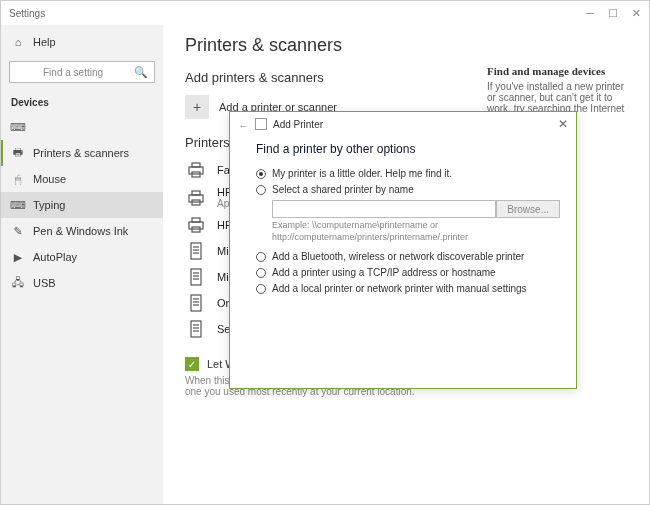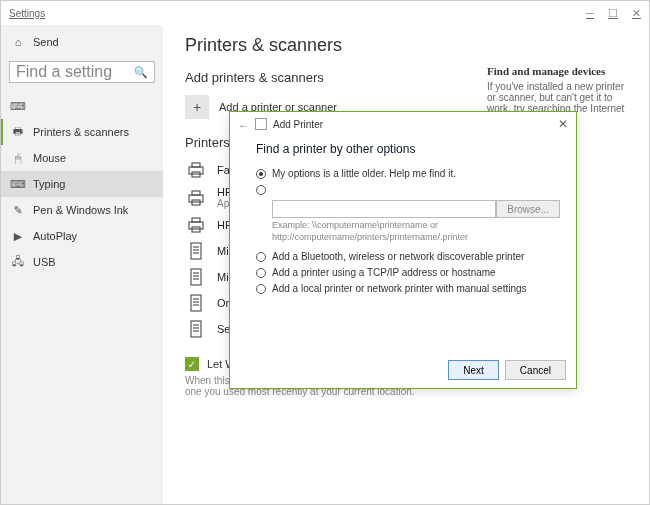--- a/index.html
+++ b/index.html
@@ -1,26 +1,26 @@
 <!DOCTYPE html>
 <html><head>
 <meta charset="utf-8">
 <style>
   * { box-sizing: border-box; margin: 0; padding: 0; font-family: "Segoe UI", Arial, sans-serif; }
   body { width: 650px; height: 505px; background: #fff; font-size: 11px; color: #333; overflow: hidden; }
   .window { width: 650px; height: 505px; border: 1px solid #ccc; display: flex; flex-direction: column; position: relative; }
-  .titlebar { height: 22px; display: flex; align-items: center; padding: 12px 8px; color: #666; font-size: 10px; text-decoration: underline; }
+  .titlebar { height: 22px; display: flex; align-items: center; padding: 12px 8px; color: #666; font-size: 10px; }
   .titlebar .winctl { margin-left: auto; display: flex; gap: 14px; }
   .winctl span { color: #888; font-size: 11px; cursor: default; }
   .body { flex: 1; display: flex; }
   .sidebar { width: 162px; background: #f2f2f2; display: flex; flex-direction: column; padding-top: 4px; }
   .navrow { display: flex; align-items: center; height: 26px; padding: 0 10px; color: #333; cursor: default; }
   .navrow .ico { width: 14px; display: inline-flex; justify-content: center; margin-right: 8px; color: #555; font-size: 11px; }
   .search { margin: 6px 8px 10px 8px; display: flex; align-items: center; border: 1px solid #bbb; background: #fff; height: 22px; padding: 0 6px; }
-  .search span.txt { flex: 1; color: #888; font-size: 16px; }
+  .search span.txt { flex: 1; color: #888; font-size: 10px; margin-left: 27px; }
   .sectitle { padding: 4px 10px 6px 10px; font-size: 10px; font-weight: 600; color: #333; }
   .navrow.active { background: #ddd; }
   .navrow.accent { border-left: 2px solid #7aa62d; padding-left: 8px; }
   .content { flex: 1; padding: 10px 16px 10px 22px; display: flex; }
   .main { flex: 1; }
   h1.page { font-size: 18px; font-weight: 400; margin-bottom: 14px; }
   h2.sub { font-size: 13px; font-weight: 400; margin: 8px 0 10px; }
   .addrow { display: flex; align-items: center; margin-bottom: 16px; }
   .addbtn { width: 24px; height: 24px; background: #e6e6e6; display: flex; align-items: center; justify-content: center; font-size: 14px; color: #555; margin-right: 10px; }
   .devrow { display: flex; align-items: center; margin: 6px 0; }
@@ -64,26 +64,27 @@
     <div class="winctl">
       <span>─</span>
       <span>☐</span>
       <span>✕</span>
     </div>
   </div>
   <div class="body">
     <div class="sidebar">
       <div class="navrow">
         <span class="ico">⌂</span>
-        <span>Send</span>
+        <span>Help</span>
       </div>
       <div class="search">
         <span class="txt">Find a setting</span>
         <span>🔍</span>
       </div>
+      <div class="sectitle">Devices</div>
 
       <div class="navrow">
         <span class="ico">⌨</span>
       </div>
       <div class="navrow accent">
         <span class="ico">🖶</span>
         <span>Printers &amp; scanners</span>
       </div>
       <div class="navrow">
         <span class="ico">🖱</span>
@@ -224,42 +225,39 @@
       <span class="back">←</span>
       <span class="pico"></span>
       <span>Add Printer</span>
       <span class="close">✕</span>
     </div>
     <div class="dlgbody">
       <div class="dlgh">Find a printer by other options</div>
 
       <label class="radio">
         <span class="rb checked"></span>
-        <span>My options is a little older. Help me find it.</span>
-      </label>
-      <label class="radio">
-        <span class="rb"></span>
+        <span>My printer is a little older. Help me find it.</span>
+      </label>
+      <label class="radio">
+        <span class="rb"></span>
+        <span>Select a shared printer by name</span>
       </label>
       <div class="nameline">
         <div class="namebox"></div>
         <button class="browsebtn">Browse...</button>
       </div>
       <div class="hint">Example: \\computername\printername or http://computername/printers/printername/.printer</div>
 
       <label class="radio">
         <span class="rb"></span>
         <span>Add a Bluetooth, wireless or network discoverable printer</span>
       </label>
       <label class="radio">
         <span class="rb"></span>
         <span>Add a printer using a TCP/IP address or hostname</span>
       </label>
       <label class="radio">
         <span class="rb"></span>
         <span>Add a local printer or network printer with manual settings</span>
       </label>
     </div>
-    <div class="dlgfoot">
-      <button class="btn primary">Next</button>
-      <button class="btn">Cancel</button>
-    </div>
   </div>
 </div>
 
 </body></html>

